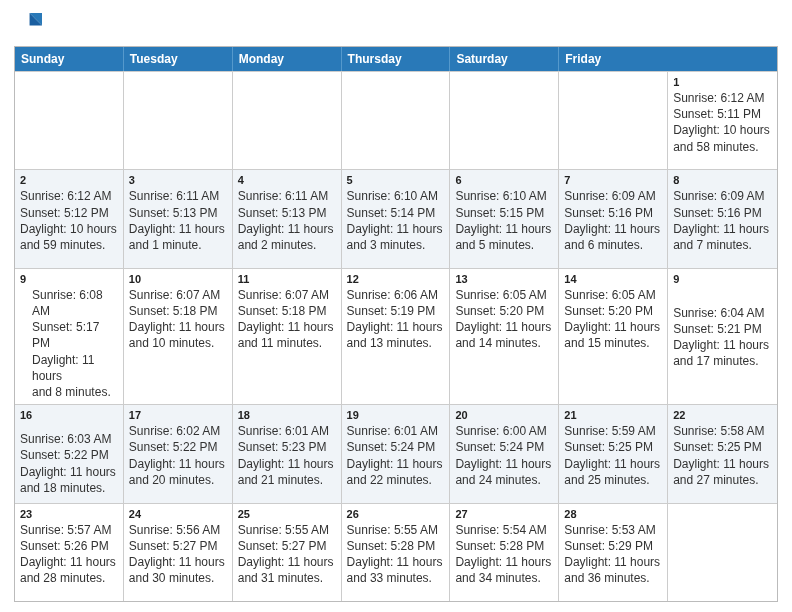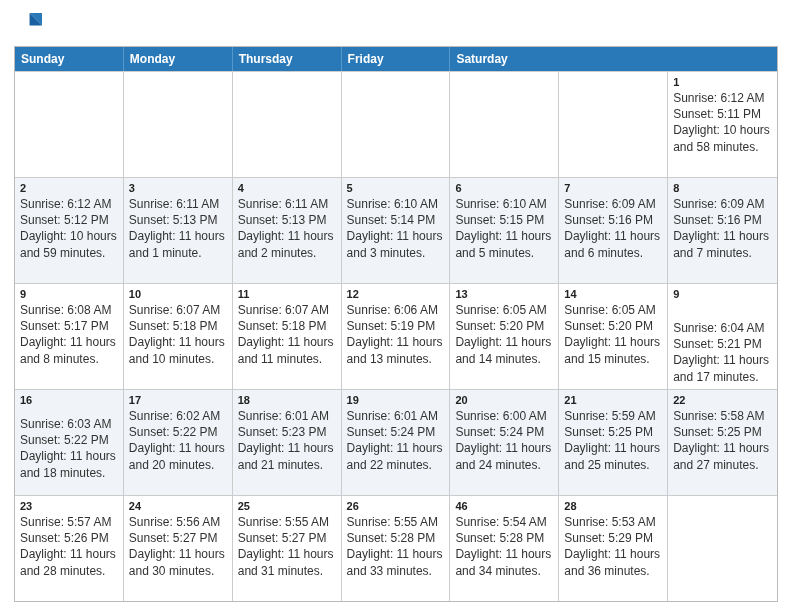--- a/index.html
+++ b/index.html
@@ -127,24 +127,25 @@
     </div>
     <div class="title-block">
       <div class="main-title"></div>
       <div class="subtitle"></div>
     </div>
   </div>
 
   <div class="calendar">
     <div class="cal-header-row">
     <div class="cal-header-cell">Sunday</div>
+        <div class="cal-header-cell">Tuesday</div>
         <div class="cal-header-cell">Monday</div>
         <div class="cal-header-cell">Thursday</div>
+        <div class="cal-header-cell">Saturday</div>
         <div class="cal-header-cell">Friday</div>
-        <div class="cal-header-cell">Saturday</div>
       </div>
     <div class="cal-body">
     <div class="cal-row">
           <div class="cal-cell"></div>
           <div class="cal-cell"></div>
           <div class="cal-cell"></div>
           <div class="cal-cell"></div>
           <div class="cal-cell"></div>
           <div class="cal-cell"></div>
           <div class="cal-cell">
@@ -202,21 +203,21 @@
             <span class="day-num">8</span>
             <div class="cell-text" style="white-space: pre-line;">Sunrise: 6:09 AM
 Sunset: 5:16 PM
 Daylight: 11 hours
 and 7 minutes.</div>
           </div>
         </div>
         <div class="cal-row">
           <div class="cal-cell">
             <span class="day-num">9</span>
-            <div class="cell-text" style="white-space: pre-line;">Sunrise: 6:08 AM
+            <div class="cell-text" style="white-space: pre-line; margin-left: 12px;">Sunrise: 6:08 AM
 Sunset: 5:17 PM
 Daylight: 11 hours
 and 8 minutes.</div>
           </div>
           <div class="cal-cell">
             <span class="day-num">10</span>
             <div class="cell-text" style="white-space: pre-line;">Sunrise: 6:07 AM
 Sunset: 5:18 PM
 Daylight: 11 hours
 and 10 minutes.</div>
@@ -331,21 +332,21 @@
 and 31 minutes.</div>
           </div>
           <div class="cal-cell">
             <span class="day-num">26</span>
             <div class="cell-text" style="white-space: pre-line;">Sunrise: 5:55 AM
 Sunset: 5:28 PM
 Daylight: 11 hours
 and 33 minutes.</div>
           </div>
           <div class="cal-cell">
-            <span class="day-num">46</span>
+            <span class="day-num">27</span>
             <div class="cell-text" style="white-space: pre-line;">Sunrise: 5:54 AM
 Sunset: 5:28 PM
 Daylight: 11 hours
 and 34 minutes.</div>
           </div>
           <div class="cal-cell">
             <span class="day-num">28</span>
             <div class="cell-text" style="white-space: pre-line;">Sunrise: 5:53 AM
 Sunset: 5:29 PM
 Daylight: 11 hours

